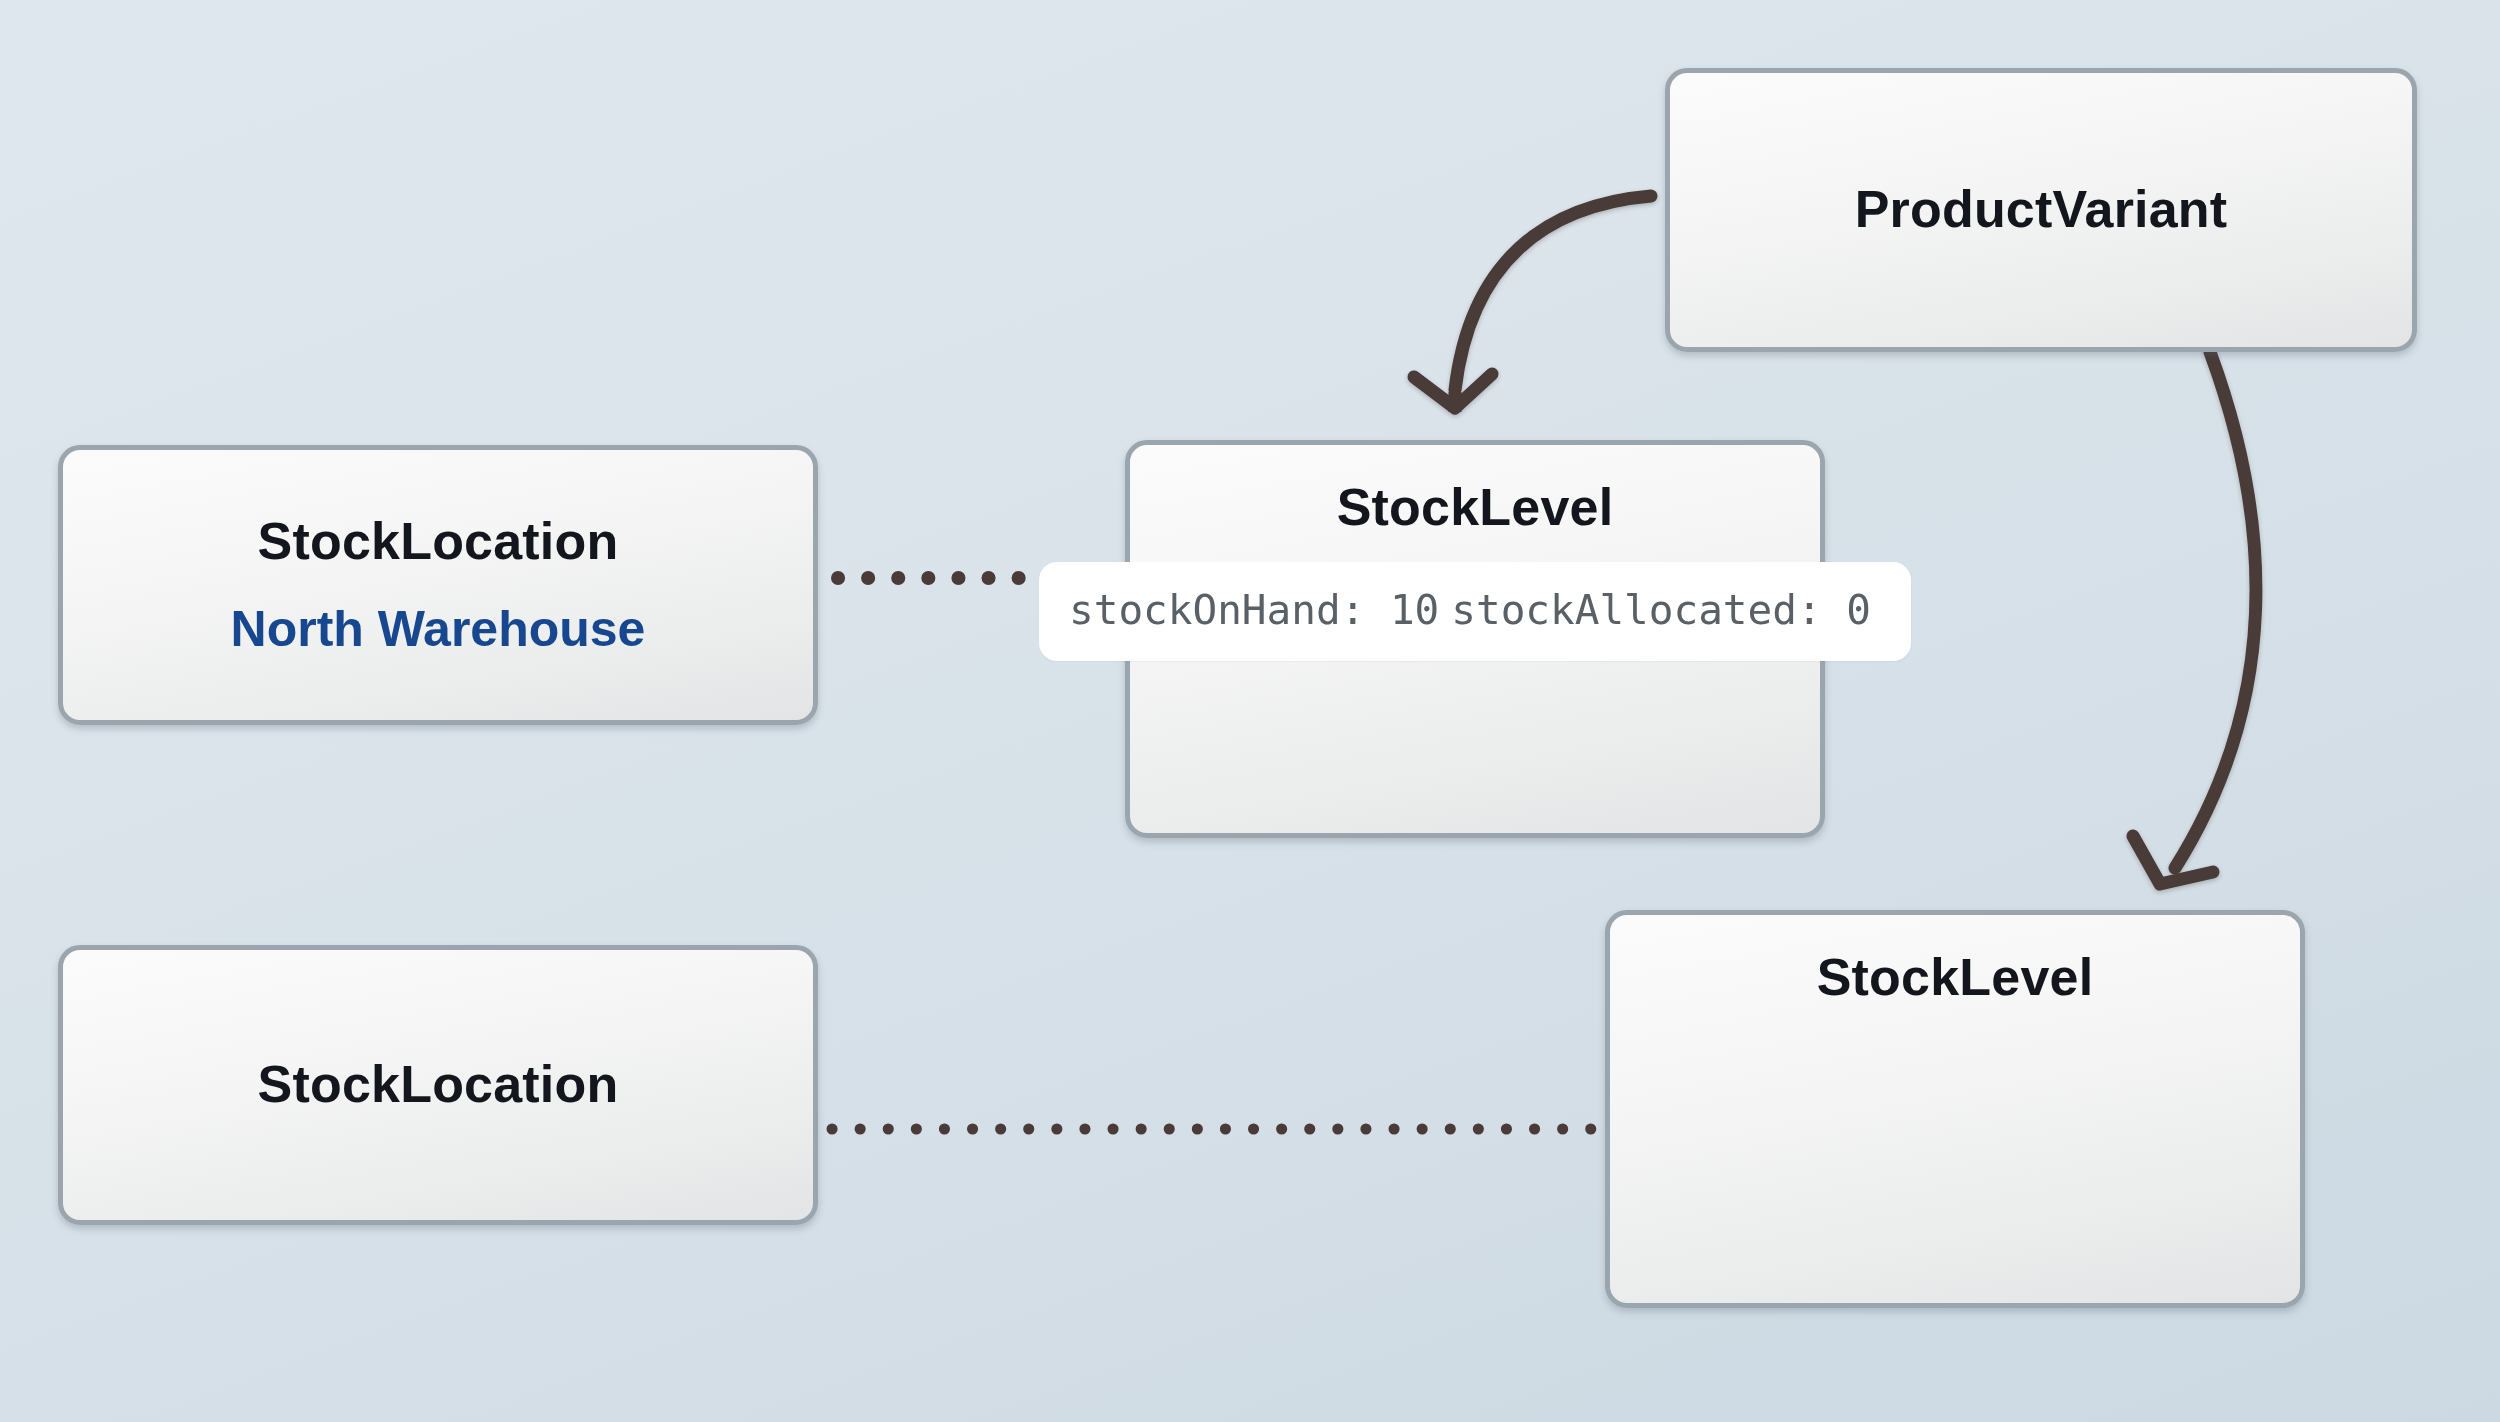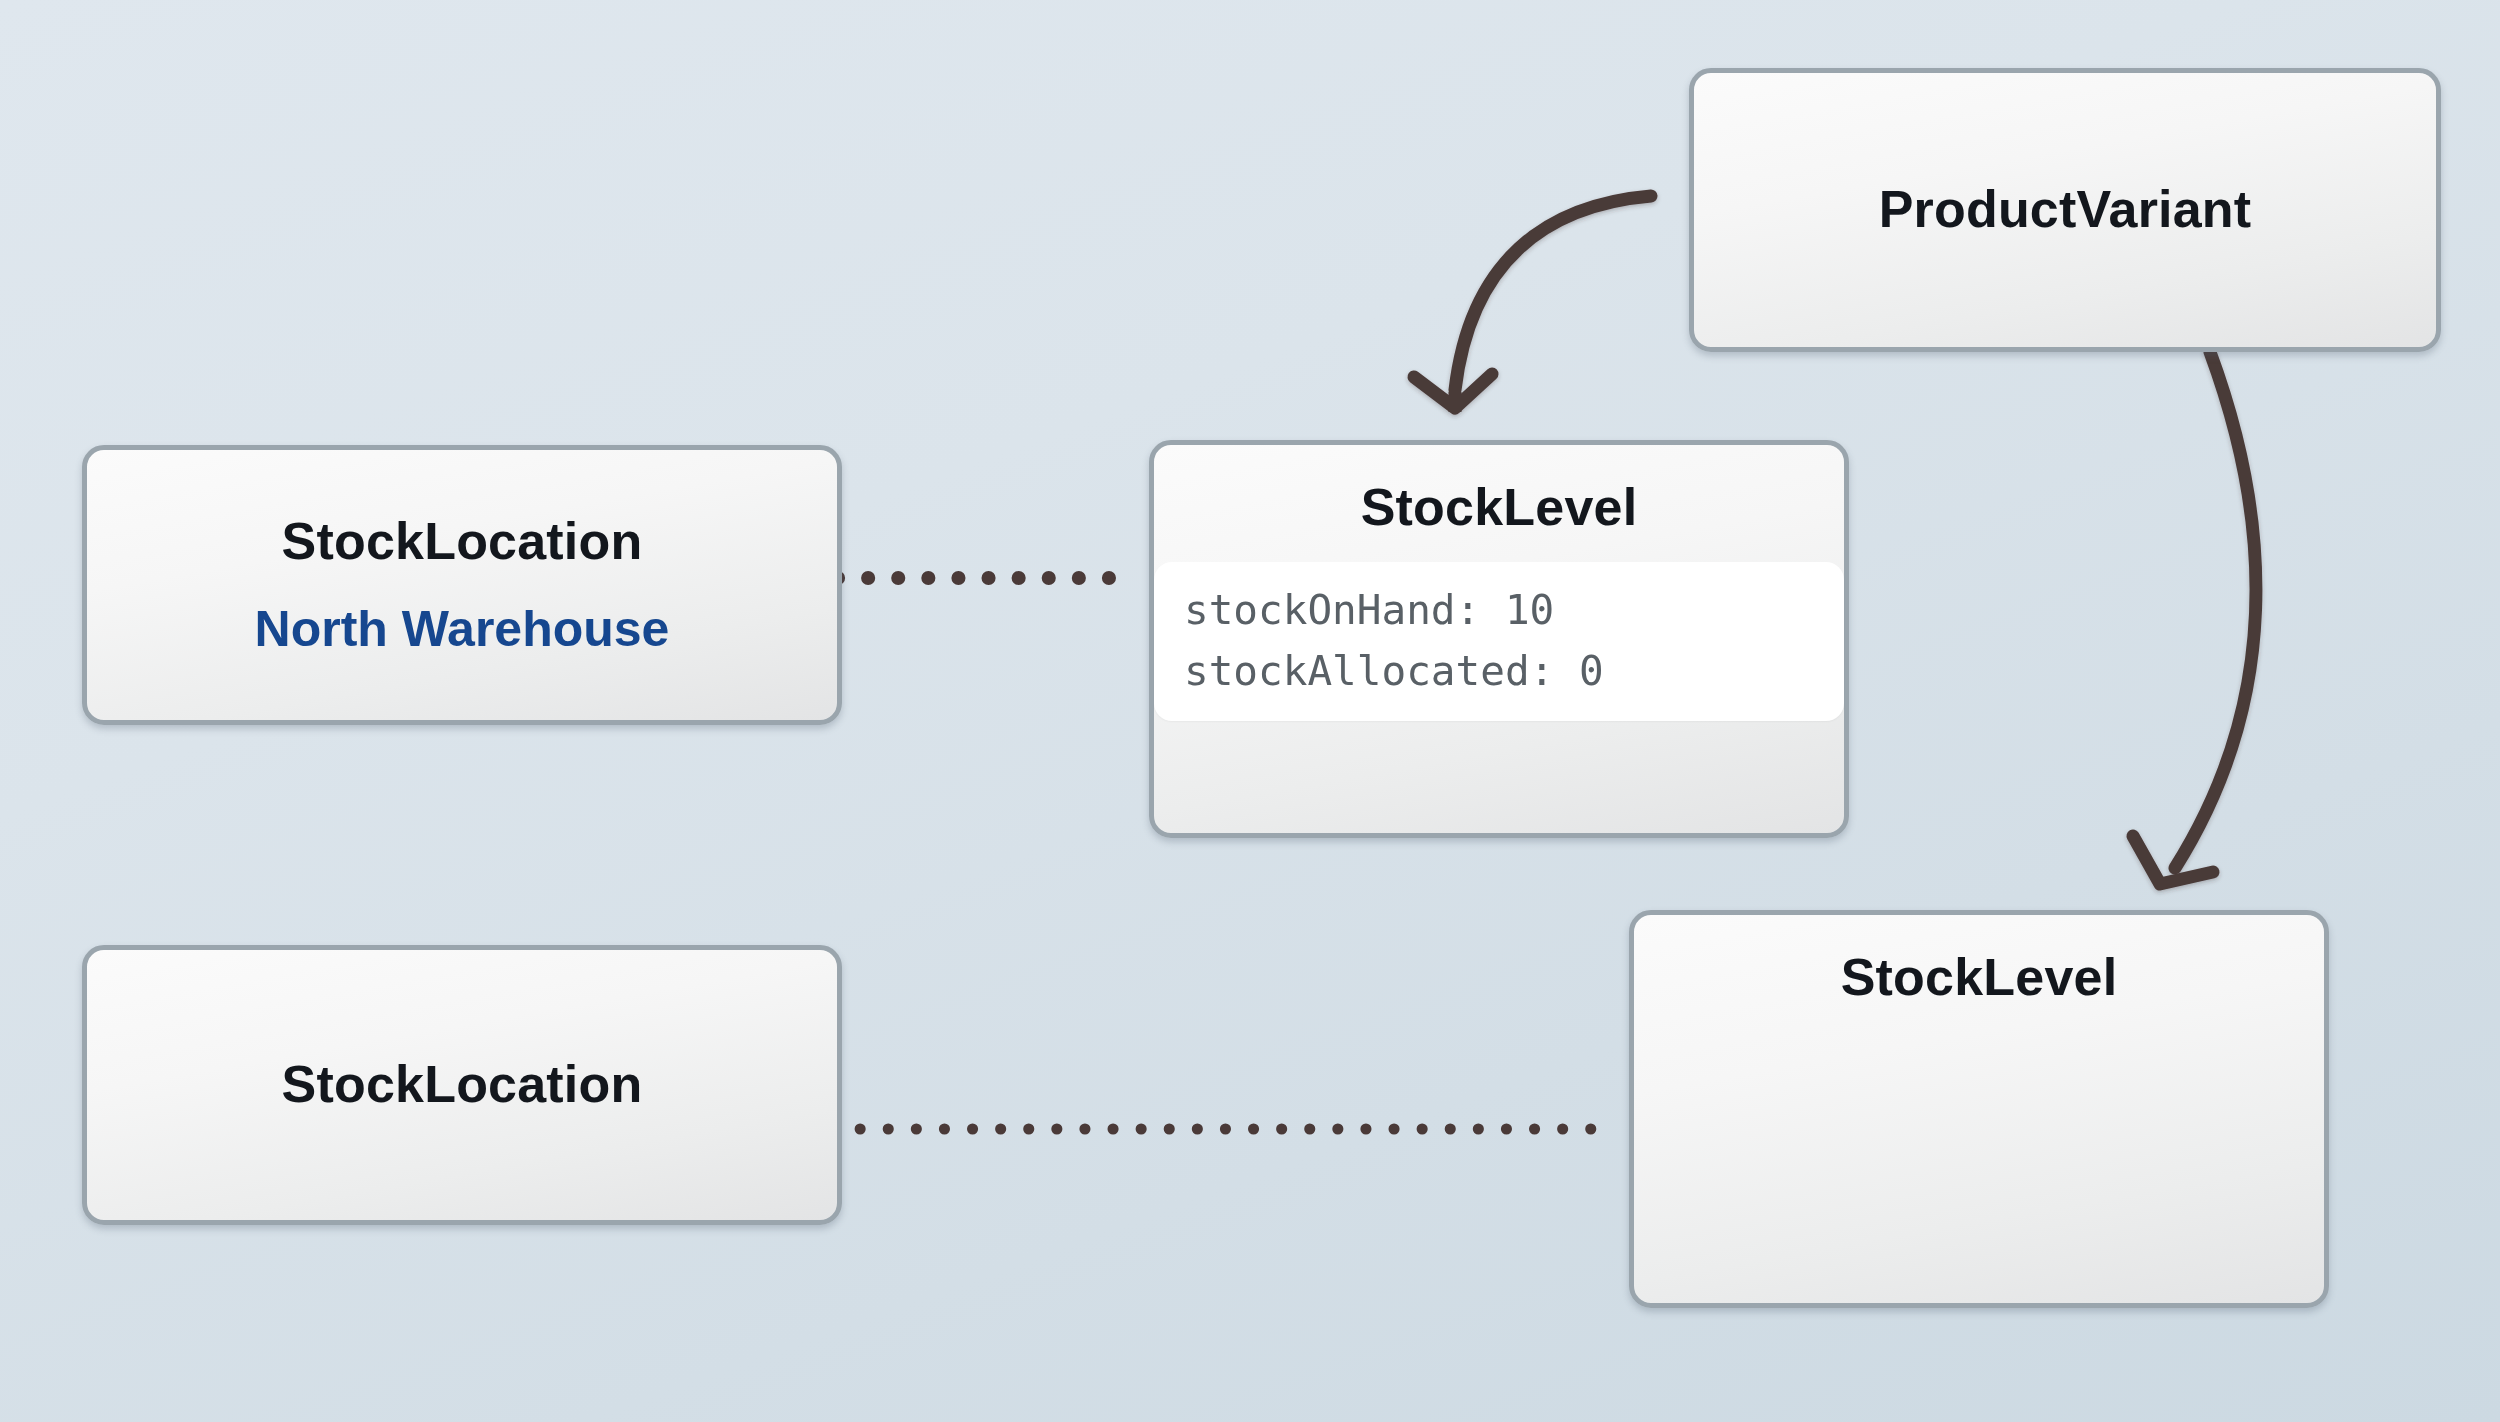--- a/index.html
+++ b/index.html
@@ -31,22 +31,22 @@
   
   .node {
     position: absolute;
     box-sizing: border-box;
     border: 5px solid #9aa5ad;
     border-radius: 22px;
     background: linear-gradient(170deg, #fbfbfb 0%, #f6f6f6 35%, #eceded 72%, #e3e4e5 100%);
     box-shadow: 0 4px 7px rgba(80, 95, 110, 0.28);
     display: flex;
     flex-direction: column;
+    align-items: center;
     justify-content: center;
-    margin-left: 24px;
   }
   .node-title {
     font-size: 52px;
     font-weight: bold;
     color: #13171d;
     letter-spacing: 0.2px;
     text-align: center;
     line-height: 1.1;
   }
   .node-subtitle {
@@ -67,21 +67,21 @@
     justify-content: flex-start;
     padding-top: 34px;
   }
   .fields {
     background: #ffffff;
     border-radius: 18px;
     padding: 24px 34px 26px 34px;
     margin-top: 26px;
     box-shadow: 0 1px 2px rgba(0,0,0,0.04);
     display: flex;
-    flex-direction: column;
+    flex-direction: row;
     gap: 12px;
   }
   .field-line {
     font-family: "DejaVu Sans Mono", "Liberation Mono", monospace;
     font-size: 41px;
     color: #596066;
     white-space: pre;
     line-height: 1.18;
   }
 

